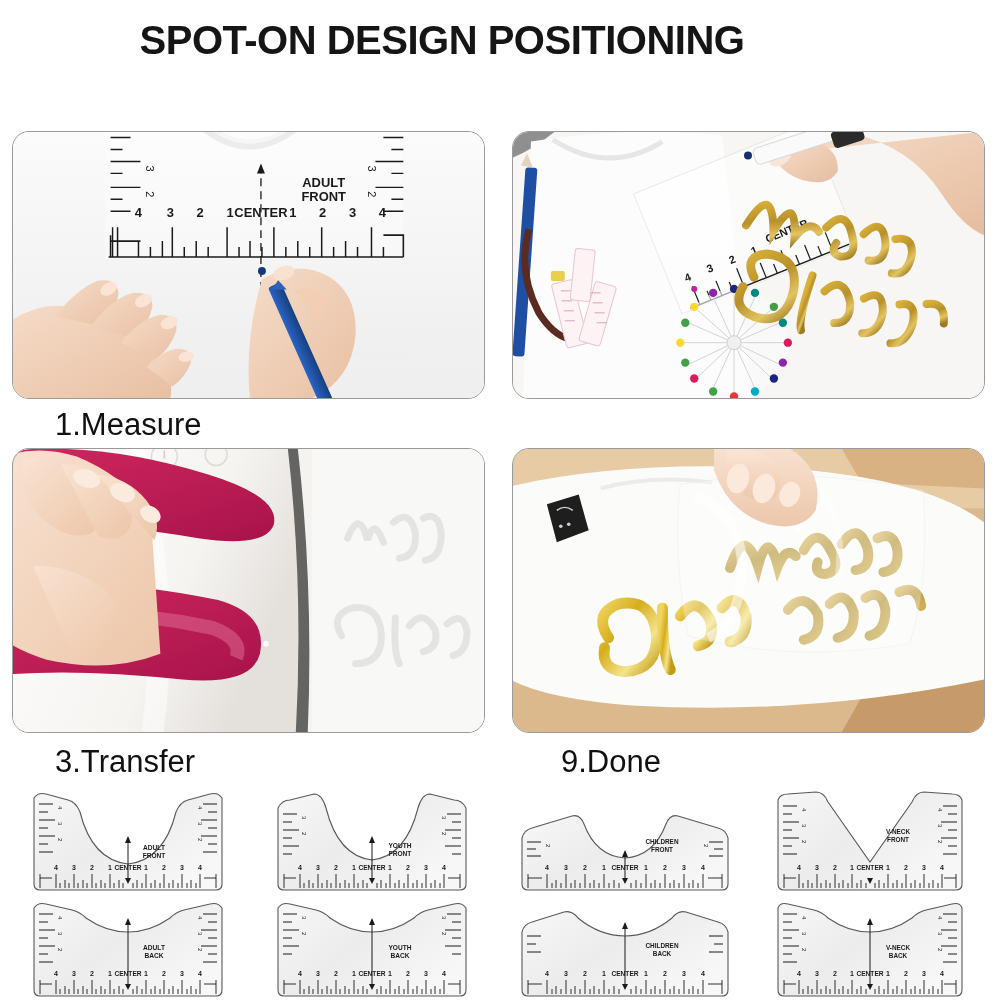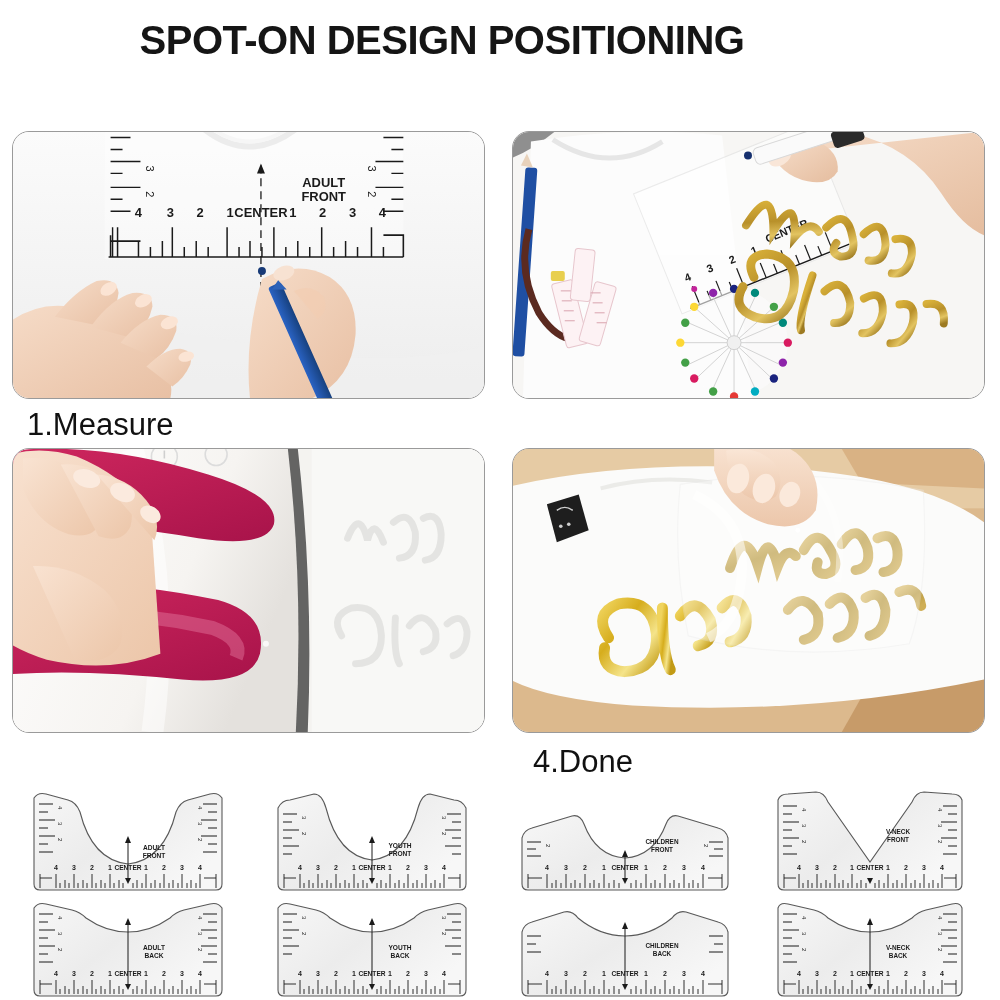--- a/index.html
+++ b/index.html
@@ -39,21 +39,21 @@
 
   #panel-measure  { left:12px;  top:131px; width:473px; height:268px; }
   #panel-position { left:512px; top:131px; width:473px; height:268px; }
   #panel-transfer { left:12px;  top:448px; width:473px; height:285px; }
   #panel-done     { left:512px; top:448px; width:473px; height:285px; }
 
   
   .step-label {
     position:absolute;
     font-size:31px; color:#111; font-weight:400;
-    letter-spacing:0px; white-space:nowrap;
+    letter-spacing:0px; white-space:nowrap;margin-left:28px;
   }
   #step-1 { left:27px;  top:407px; }
   #step-2 { left:533px; top:407px; }
   #step-3 { left:27px;  top:744px; }
   #step-4 { left:533px; top:744px; }
 
   
   .ruler-grid { position:absolute; left:0; top:786px; width:1000px; height:214px; }
   .ruler-col  { position:absolute; top:0; height:214px; }
   #ruler-col-adult    { left:28px;  width:200px; }
@@ -460,21 +460,22 @@
         <path d="M202 -14 Q248 -20 284 4 Q312 26 304 62 Q290 84 256 76 Q216 64 202 22 Z" fill="url(#skin4)"></path>
         <path d="M214 2 Q244 -4 262 14 Q274 32 264 48 Q250 58 232 46 Q216 32 214 2 Z" fill="url(#skin4)"></path>
         <ellipse cx="226" cy="30" rx="11" ry="15" fill="#fbe9db" transform="rotate(12 226 30)"></ellipse>
         <ellipse cx="252" cy="40" rx="11" ry="15" fill="#fbe9db" transform="rotate(16 252 40)"></ellipse>
         <ellipse cx="278" cy="46" rx="10" ry="13" fill="#fbe9db" transform="rotate(22 278 46)"></ellipse>
       </g>
     </svg>
   </div>
 
   <div class="step-label" id="step-1">1.Measure</div>
-  <div class="step-label" id="step-4">4.Done</div>
+  <div class="step-label" id="step-3">3.Transfer</div>
+  <div class="step-label" id="step-4">9.Done</div>
 
   <div class="ruler-grid">
 
     <div class="ruler-col" id="ruler-col-adult">
       <div class="ruler-slot front">
         <svg viewBox="0 0 200 108">
           <defs>
             <linearGradient id="rg1" x1="0" y1="0" x2="1" y2="0.6">
               <stop offset="0" stop-color="#f7f7f7"></stop>
                 <stop offset="0.5" stop-color="#ececec"></stop>

